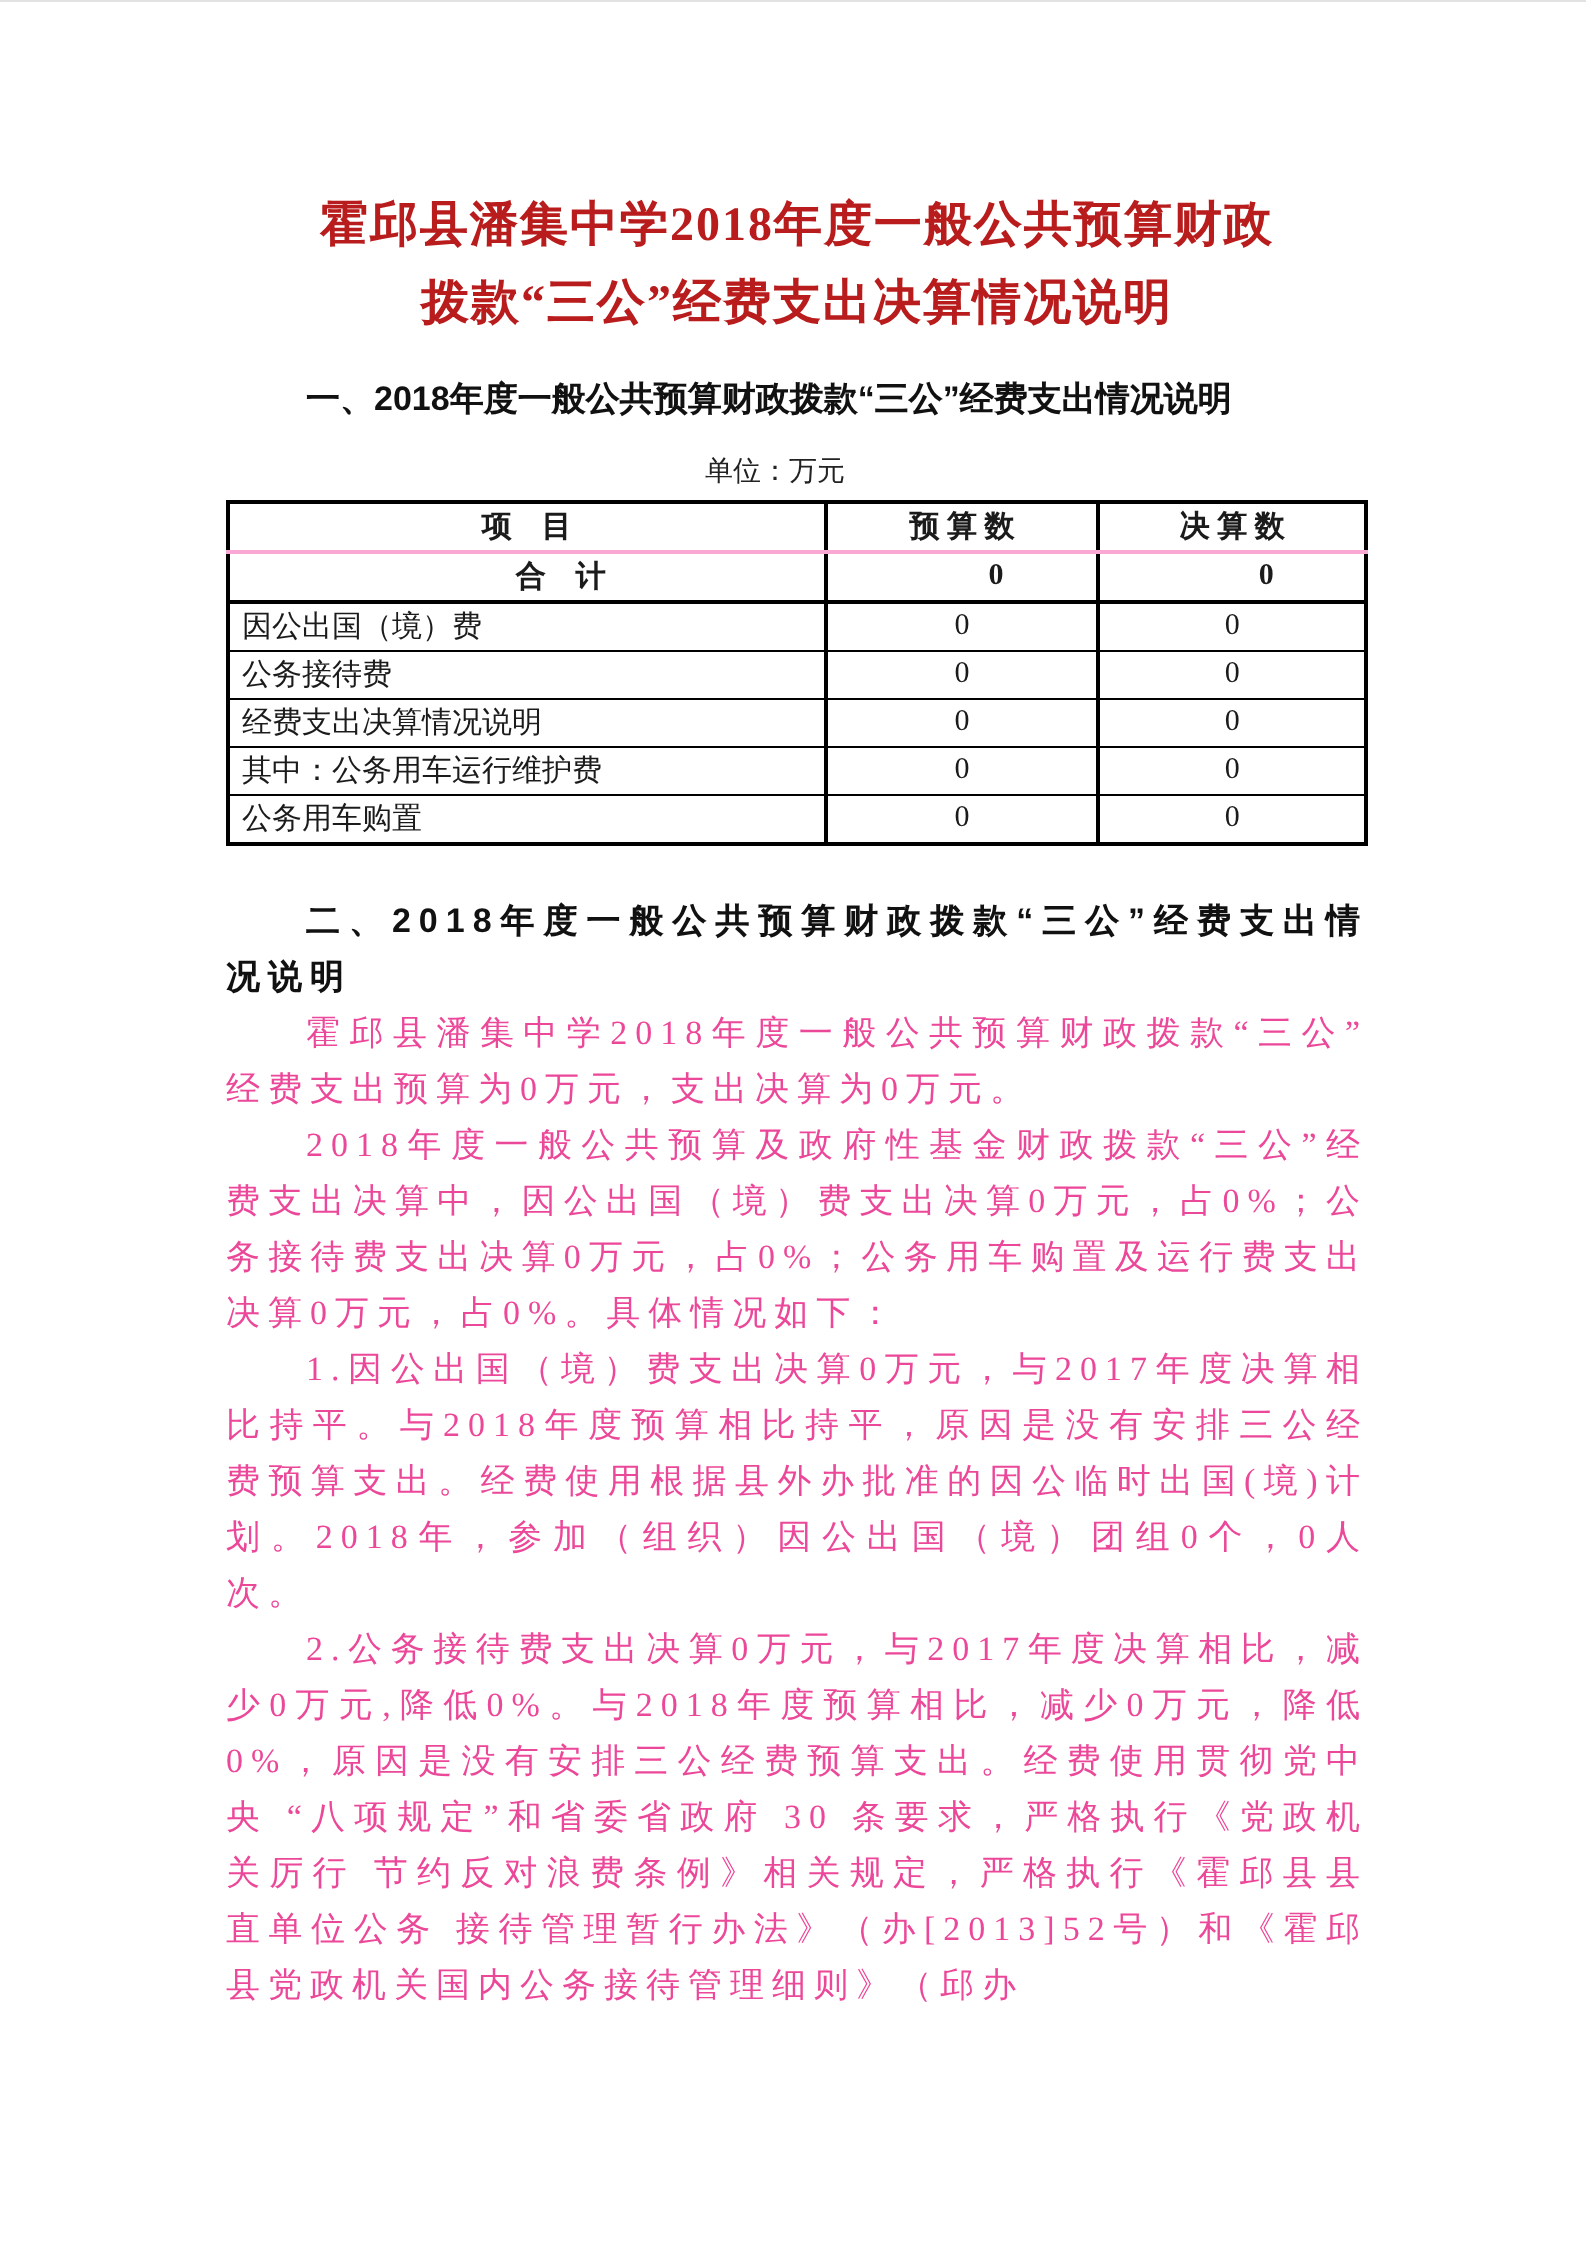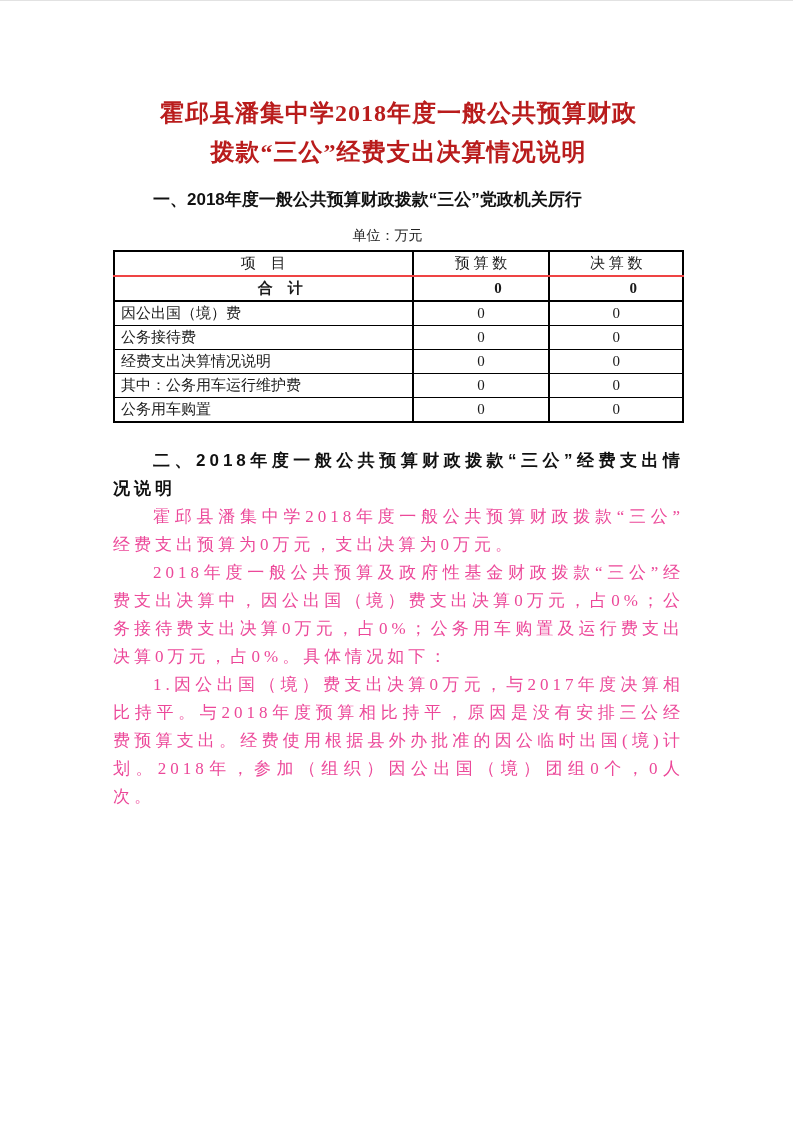--- a/index.html
+++ b/index.html
@@ -66,22 +66,22 @@
     height: 23px;
     padding: 0 6px;
     font-size: 15px;
     text-align: center;
     vertical-align: middle;
     overflow: hidden;
     white-space: nowrap;
     color: #1b1b1b;
   }
   table.sangong thead th {
-    font-weight: normal;
-    border-bottom: 2px solid #ef4444;
+    font-weight: bold;
+    border-bottom: 2px solid #f9a8d4;
   }
   table.sangong tr.total-row td {
     font-weight: bold;
     border-bottom: 2px solid #000;
     padding-left: 40px;
   }
   table.sangong td.item-cell { text-align: left; }
   table.sangong tr.total-row td.item-cell { text-align: center; }
   .sec2-heading { margin-top: 24px; }
   .body-text { margin-top: 0; }
@@ -100,21 +100,21 @@
 
 <div class="top-edge"></div>
 
 <div class="page">
 
   <h1 class="doc-title">
     <span>霍邱县潘集中学2018年度一般公共预算财政</span>
     <span>拨款“三公”经费支出决算情况说明</span>
   </h1>
 
-  <h2 class="sec-heading">一、2018年度一般公共预算财政拨款“三公”党政机关厉行</h2>
+  <h2 class="sec-heading">一、2018年度一般公共预算财政拨款“三公”经费支出情况说明</h2>
 
   <div class="unit-note">单位：万元</div>
 
   <table class="sangong">
     <colgroup>
       <col style="width:52.5%">
       <col style="width:24%">
       <col style="width:23.5%">
     </colgroup>
     <thead>
@@ -157,15 +157,16 @@
       </tr>
     </tbody>
   </table>
 
   <h2 class="sec-heading justified sec2-heading">二、2018年度一般公共预算财政拨款“三公”经费支出情况说明</h2>
 
   <div class="body-text">
     <p>霍邱县潘集中学2018年度一般公共预算财政拨款“三公”经费支出预算为0万元，支出决算为0万元。</p>
     <p>2018年度一般公共预算及政府性基金财政拨款“三公”经费支出决算中，因公出国（境）费支出决算0万元，占0%；公务接待费支出决算0万元，占0%；公务用车购置及运行费支出决算0万元，占0%。具体情况如下：</p>
     <p>1.因公出国（境）费支出决算0万元，与2017年度决算相比持平。与2018年度预算相比持平，原因是没有安排三公经费预算支出。经费使用根据县外办批准的因公临时出国(境)计划。2018年，参加（组织）因公出国（境）团组0个，0人次。</p>
+    <p>2.公务接待费支出决算0万元，与2017年度决算相比，减少0万元,降低0%。与2018年度预算相比，减少0万元，降低0%，原因是没有安排三公经费预算支出。经费使用贯彻党中央 “八项规定”和省委省政府 30 条要求，严格执行《党政机关厉行 节约反对浪费条例》相关规定，严格执行《霍邱县县直单位公务 接待管理暂行办法》（办[2013]52号）和《霍邱县党政机关国内公务接待管理细则》（邱办</p>
   </div>
 
 </div>
 
 </body></html>

